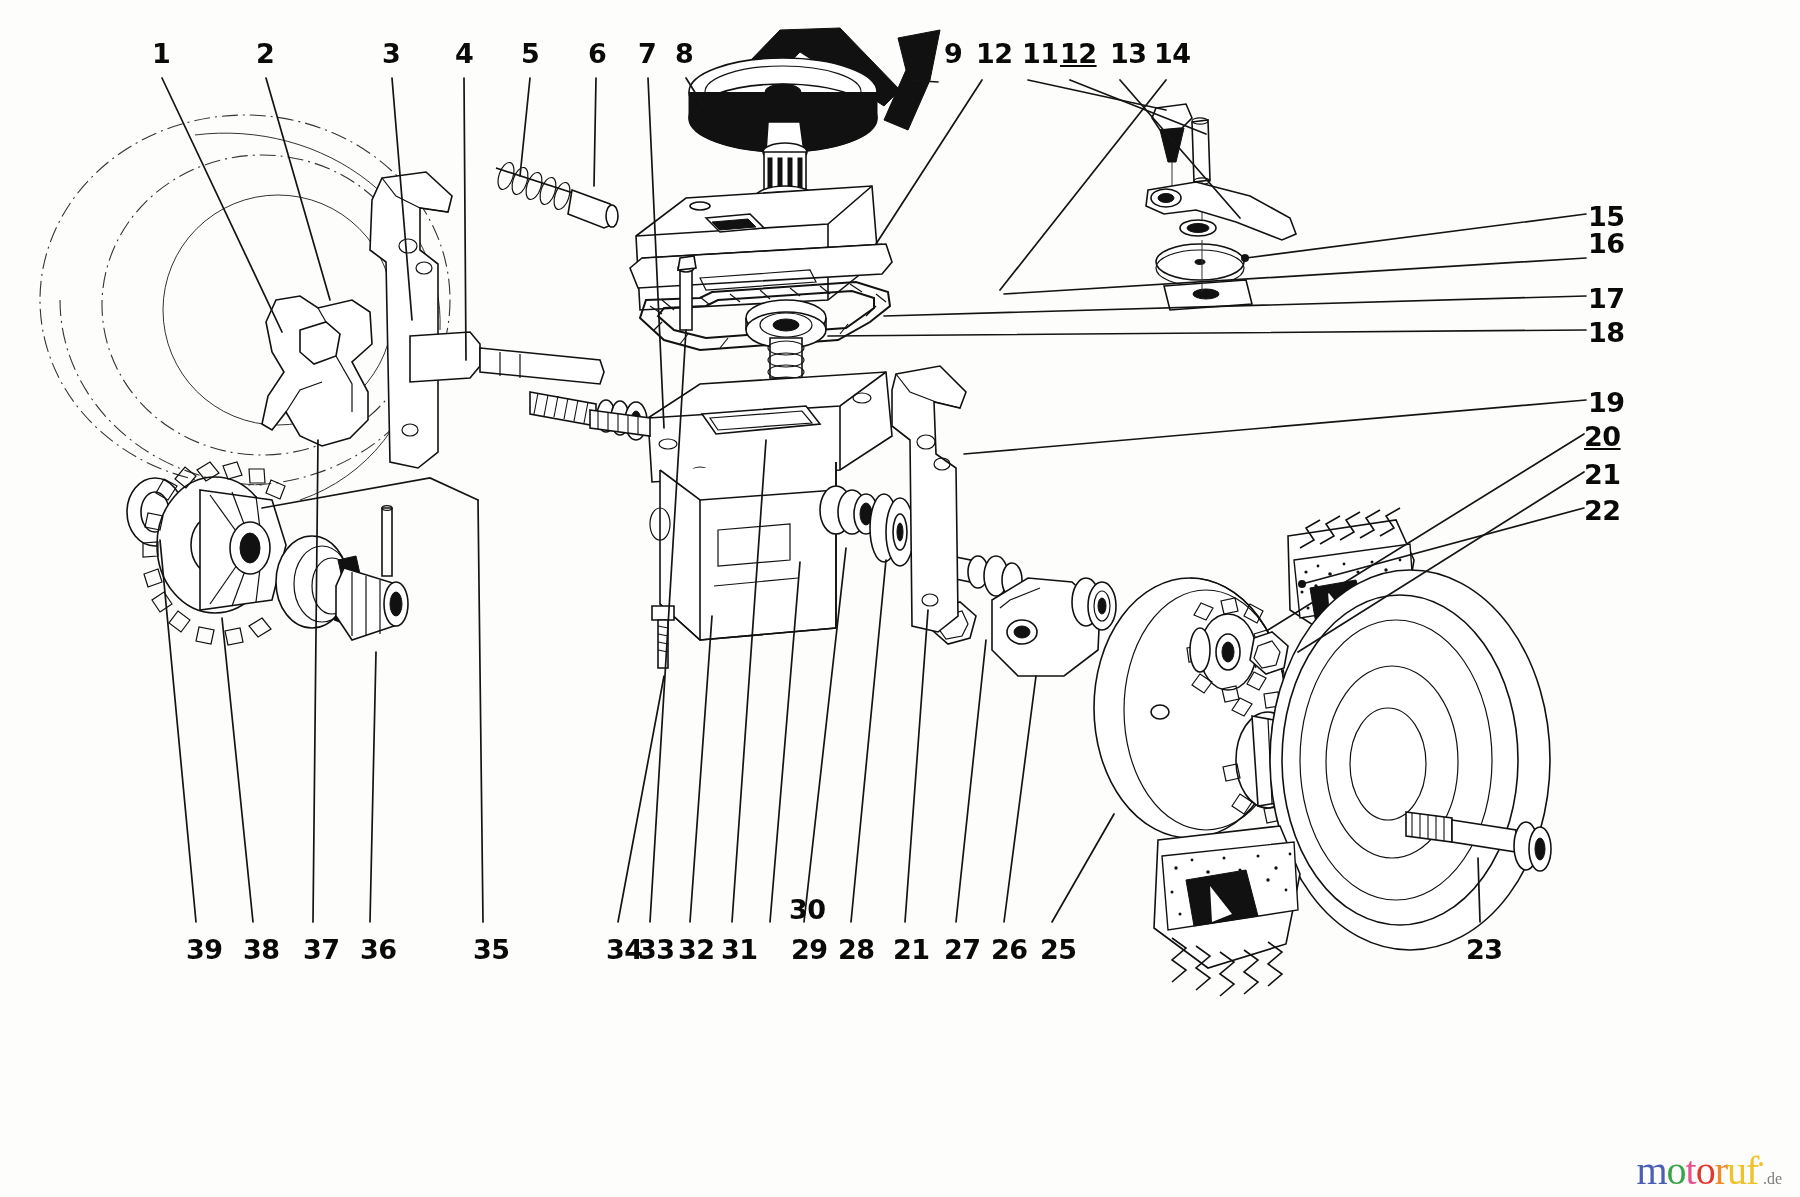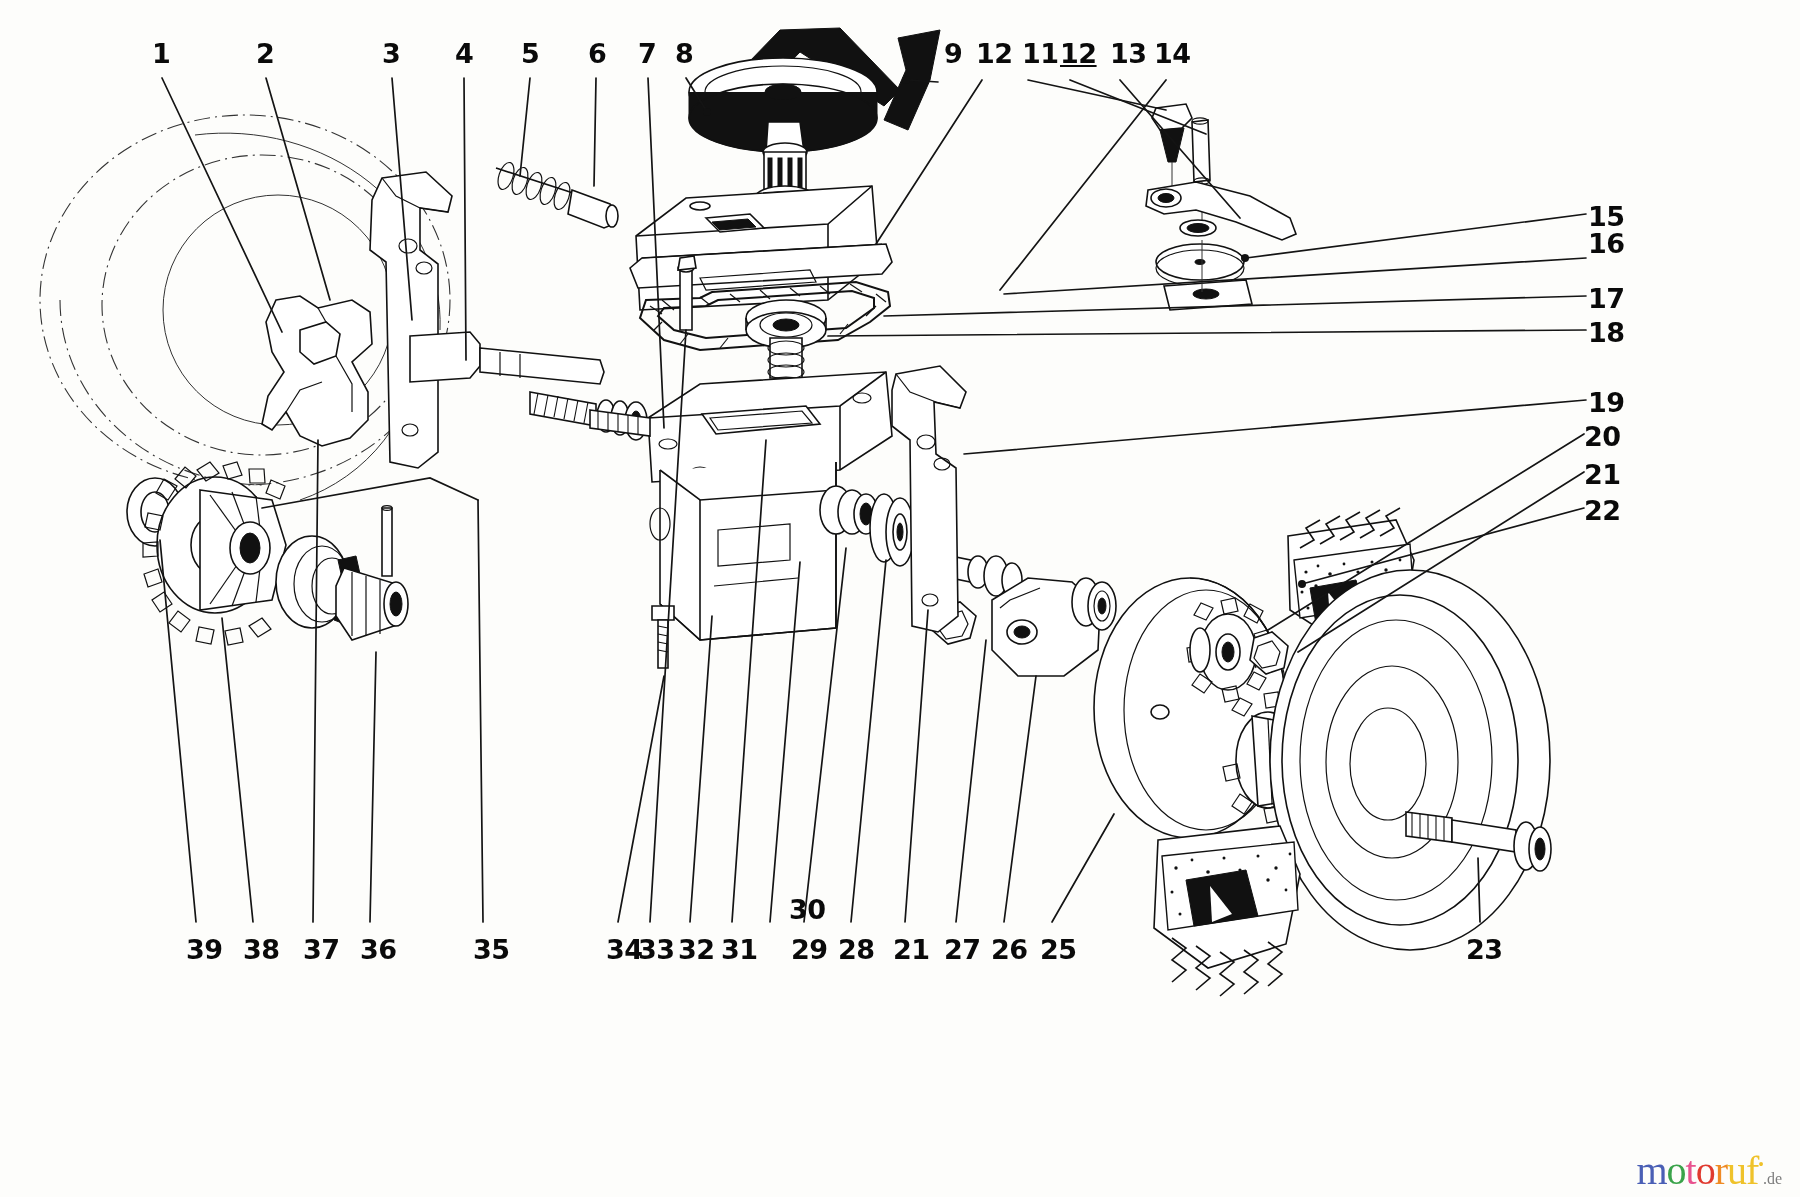--- a/index.html
+++ b/index.html
@@ -625,21 +625,21 @@
     <div class="lbl" style="left:1110px;top:40px;">13</div>
     <div class="lbl" style="left:1154px;top:40px;">14</div>
   </div>
 
   <div id="callouts-right">
     <div class="lbl" style="left:1588px;top:203px;">15</div>
     <div class="lbl" style="left:1588px;top:230px;">16</div>
     <div class="lbl" style="left:1588px;top:285px;">17</div>
     <div class="lbl" style="left:1588px;top:319px;">18</div>
     <div class="lbl" style="left:1588px;top:389px;">19</div>
-    <div class="lbl" style="left:1584px;top:423px;">20</div>
+    <div class="lbl" style="left:1584px;top:423px;text-decoration:underline;">20</div>
     <div class="lbl" style="left:1584px;top:461px;">21</div>
     <div class="lbl" style="left:1584px;top:497px;">22</div>
   </div>
 
   <div id="callouts-bottom">
     <div class="lbl" style="left:186px;top:936px;">39</div>
     <div class="lbl" style="left:243px;top:936px;">38</div>
     <div class="lbl" style="left:303px;top:936px;">37</div>
     <div class="lbl" style="left:360px;top:936px;">36</div>
     <div class="lbl" style="left:473px;top:936px;">35</div>

